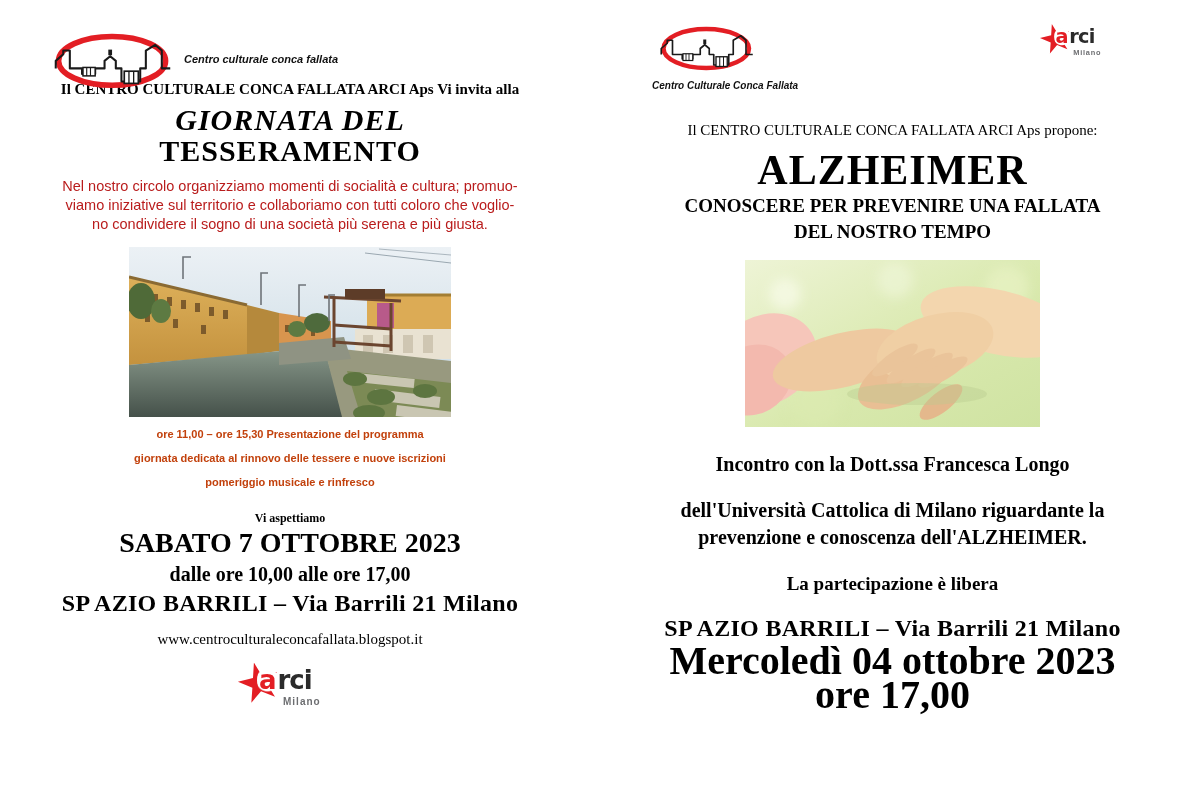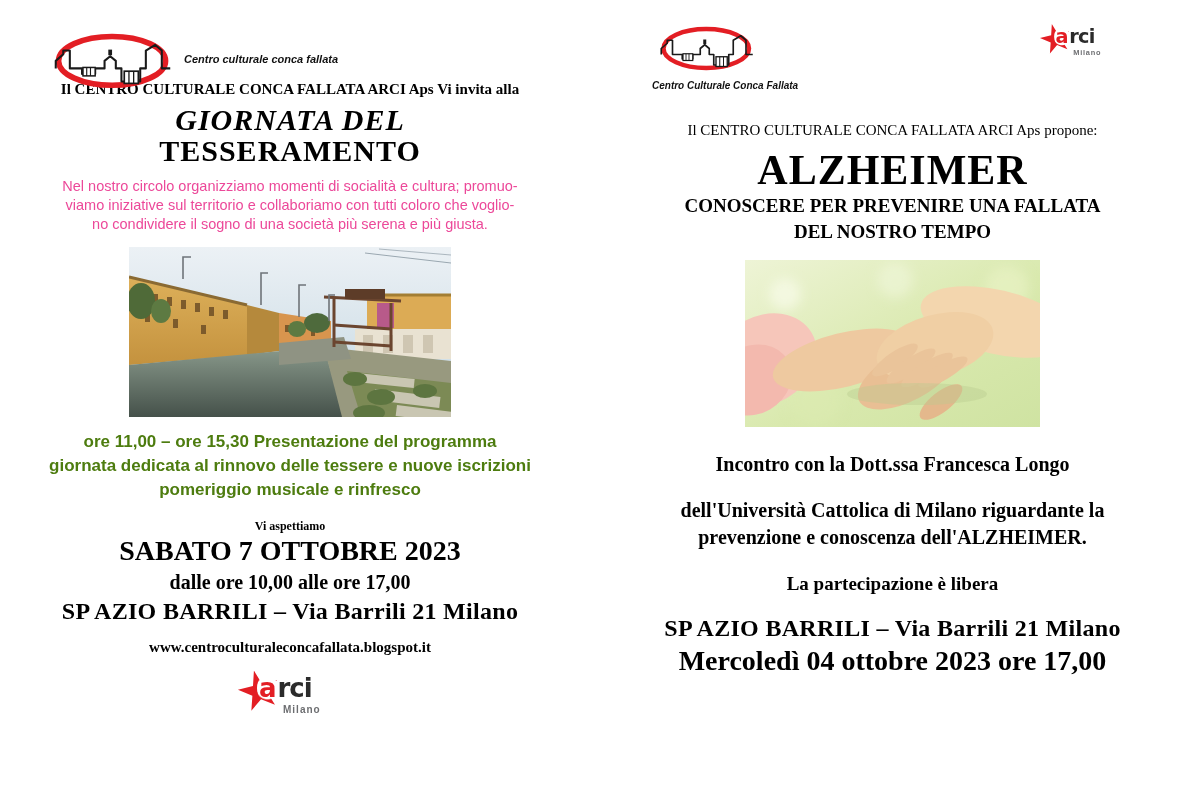--- a/index.html
+++ b/index.html
@@ -44,43 +44,43 @@
   }
   .arci-top-right{position:absolute;right:28px;top:2px;transform:scale(0.74);transform-origin:top right;}
   .arci-bottom-row{display:flex;justify-content:center;margin-top:12px;}
 
   
   .invite{margin-top:56px;font-weight:bold;font-size:15px;}
   .big-title{font-weight:bold;font-size:30px;line-height:31px;letter-spacing:1px;}
   .big-title.first{margin-top:6px;font-style:italic;}
   .intro{
     margin-top:11px;font-family:"Liberation Sans", sans-serif;font-size:14.5px;
-    line-height:19px;color:#ec4899;
+    line-height:19px;color:#b91c1c;
   }
   .canal-photo{width:322px;height:170px;margin:13px auto 0;position:relative;overflow:hidden;}
   .schedule{
-    margin-top:13px;font-family:"Liberation Sans", sans-serif;font-weight:bold;
-    font-size:17px;line-height:24px;color:#4d7c0f;
+    margin-top:5px;font-family:"Liberation Sans", sans-serif;font-weight:bold;
+    font-size:11px;line-height:24px;color:#c2410c;
   }
   .await-line{margin-top:17px;font-weight:bold;font-size:12px;}
   .date-line{margin-top:1px;font-weight:bold;font-size:28px;line-height:32px;}
   .time-line{margin-top:3px;font-weight:bold;font-size:20px;line-height:24px;}
   .venue-line{margin-top:3px;font-weight:bold;font-size:24px;line-height:29px;letter-spacing:0.3px;}
-  .website-line{margin-top:13px;font-weight:bold;font-size:15px;}
+  .website-line{margin-top:13px;font-weight:normal;font-size:15px;}
 
   
   .propose-line{margin-top:102px;font-weight:normal;font-size:15px;}
   .alz-title{margin-top:9px;font-weight:bold;font-size:42px;line-height:44px;letter-spacing:1px;}
   .alz-subtitle{font-weight:bold;font-size:19px;line-height:24px;margin-top:2px;}
   .hands-photo{width:295px;height:167px;margin:16px auto 0;position:relative;overflow:hidden;}
   .speaker-line{margin-top:26px;font-weight:bold;font-size:20px;}
   .desc-block{margin-top:21px;font-weight:bold;font-size:20px;line-height:27px;}
   .participation-line{margin-top:22px;font-weight:bold;font-size:19px;}
   .venue-line-r{margin-top:19px;font-weight:bold;font-size:24px;line-height:29px;letter-spacing:0.3px;}
-  .datetime-line{margin-top:1px;font-weight:bold;font-size:28px;line-height:34px;}
+  .datetime-line{margin-top:1px;font-weight:bold;font-size:40px;line-height:34px;}
 </style>
 </head>
 <body>
 
 <svg width="0" height="0" style="position:absolute">
   <defs>
     <g id="conca-art">
       <ellipse cx="64" cy="38" rx="57" ry="26" fill="none" stroke="#e31e24" stroke-width="6"></ellipse>
       <path d="M4,46 L4,38 L12,31 L12,27 L19,27 L19,46 L32,46 L32,52 L46,52 L46,46 L56,46
                L56,38 L62,33 L68,38 L68,46 L74,46 L74,60 L94,60 L94,46 L100,46

